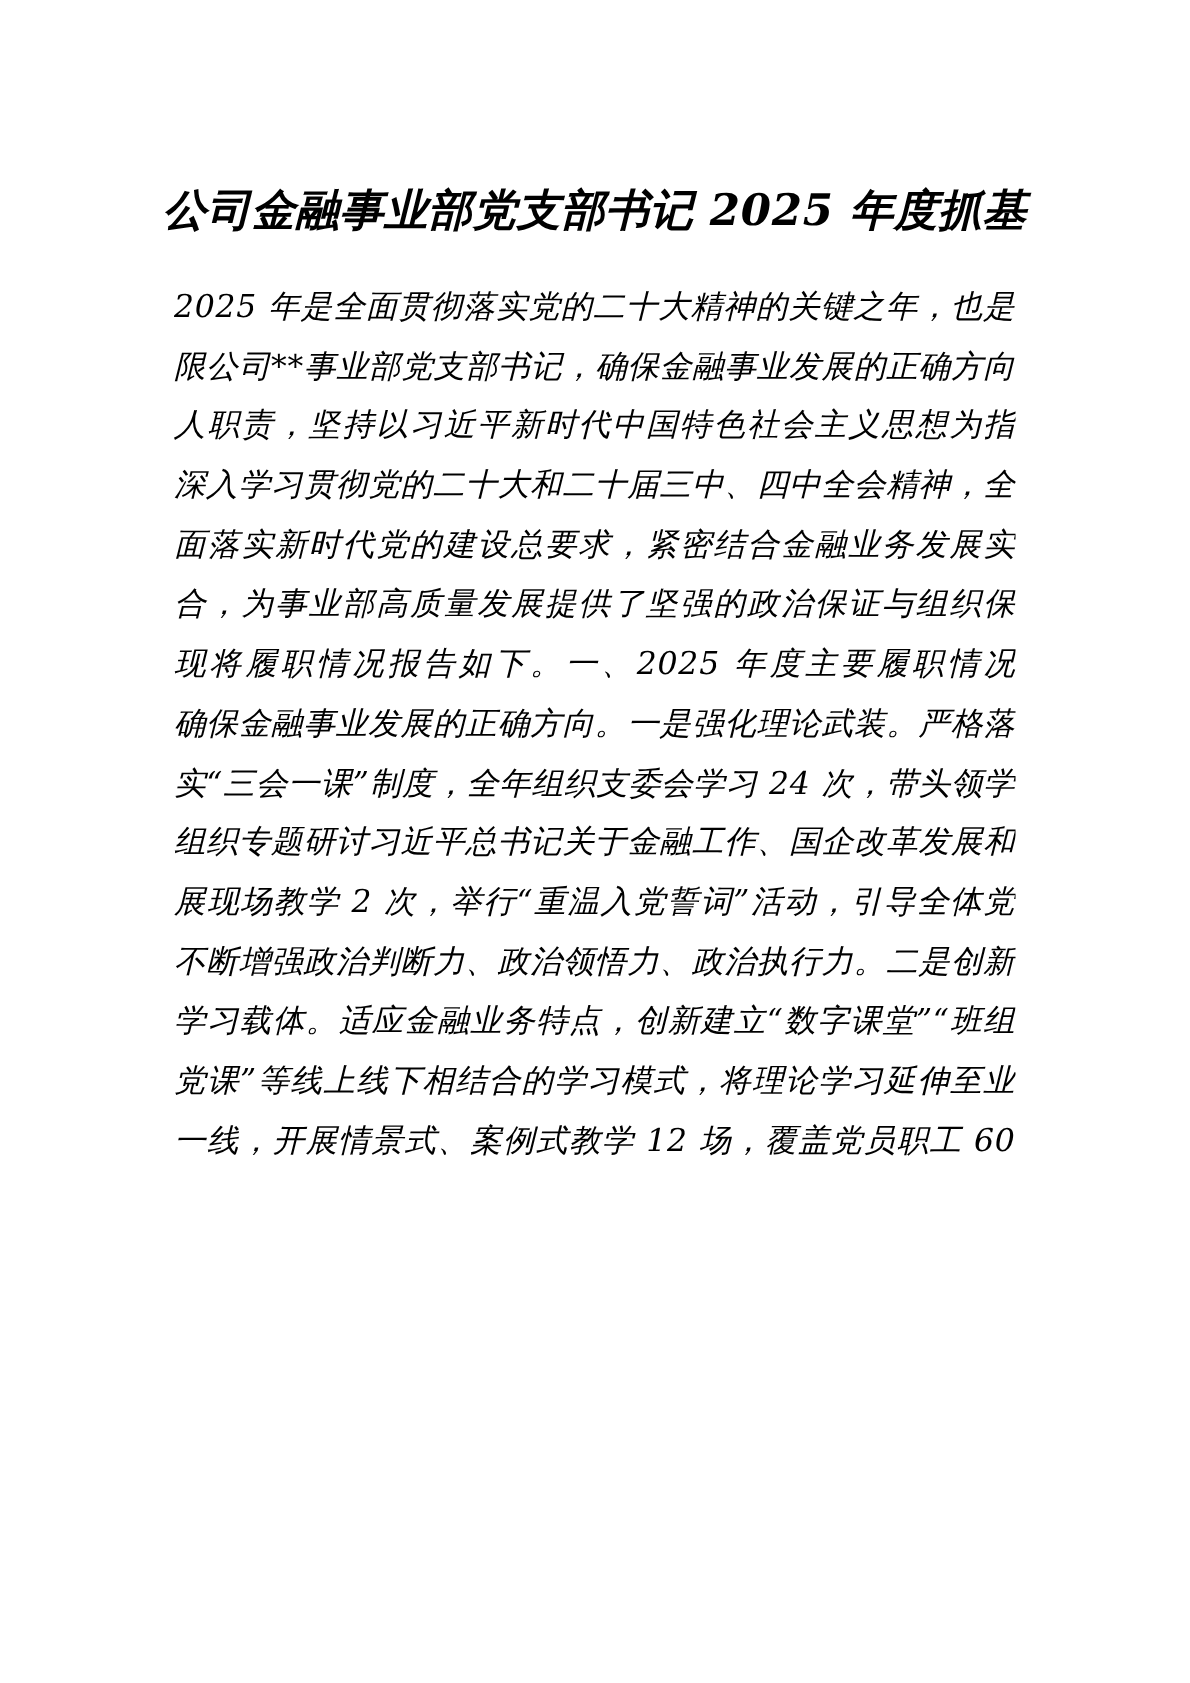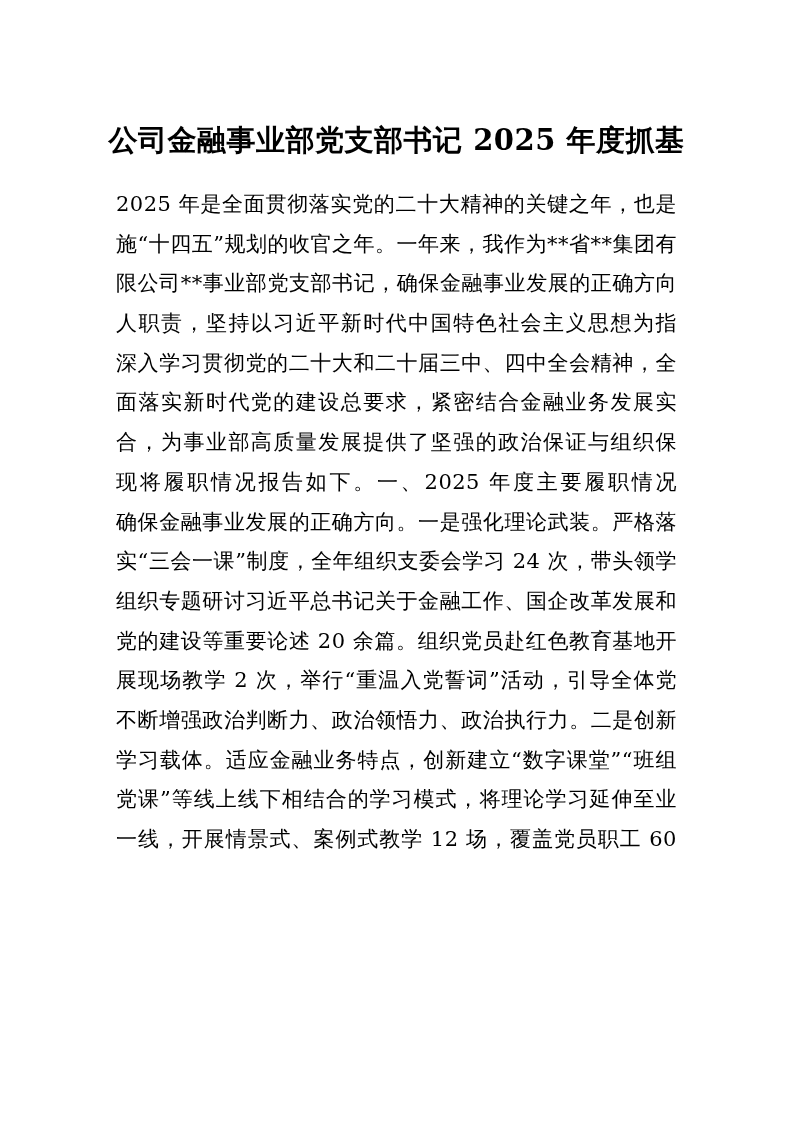--- a/index.html
+++ b/index.html
@@ -9,20 +9,21 @@
     }
     .page {
       position: relative;
       width: 793px;
       height: 890px;
       background: #ffffff;
       color: #000000;
       font-family: "DejaVu Serif", serif;
       overflow: hidden;
       box-sizing: border-box;
+      font-style: italic;
     }
     .doc-title {
       margin: 0;
       padding-top: 113px;
       text-align: center;
       font-size: 29px;
       font-weight: bold;
       letter-spacing: 0.5px;
     }
     .title-line {
@@ -48,31 +49,29 @@
 <body>
 
 <div class="page">
 
   <h1 class="doc-title">
     <span class="title-line">公司金融事业部党支部书记 2025 年度抓基</span>
   </h1>
 
   <div class="doc-body">
     <div class="body-line">2025 年是全面贯彻落实党的二十大精神的关键之年，也是实</div>
-    <div class="body-line">施“十四五”规划的收官之年。一年来，我作为**省**集团有</div>
     <div class="body-line">限公司**事业部党支部书记，确保金融事业发展的正确方向</div>
     <div class="body-line">人职责，坚持以习近平新时代中国特色社会主义思想为指导，</div>
     <div class="body-line">深入学习贯彻党的二十大和二十届三中、四中全会精神，全</div>
     <div class="body-line">面落实新时代党的建设总要求，紧密结合金融业务发展实际，</div>
     <div class="body-line">合，为事业部高质量发展提供了坚强的政治保证与组织保障。</div>
     <div class="body-line">现将履职情况报告如下。一、2025 年度主要履职情况（一）</div>
     <div class="body-line">确保金融事业发展的正确方向。一是强化理论武装。严格落</div>
     <div class="body-line">实“三会一课”制度，全年组织支委会学习 24 次，带头领学并</div>
     <div class="body-line">组织专题研讨习近平总书记关于金融工作、国企改革发展和</div>
-    <div class="body-line">党的建设等重要论述 20 余篇。组织党员赴红色教育基地开</div>
     <div class="body-line">展现场教学 2 次，举行“重温入党誓词”活动，引导全体党员</div>
     <div class="body-line">不断增强政治判断力、政治领悟力、政治执行力。二是创新</div>
     <div class="body-line">学习载体。适应金融业务特点，创新建立“数字课堂”“班组微</div>
     <div class="body-line">党课”等线上线下相结合的学习模式，将理论学习延伸至业务</div>
     <div class="body-line">一线，开展情景式、案例式教学 12 场，覆盖党员职工 60 余</div>
   </div>
 
 </div>
 
 </body></html>

